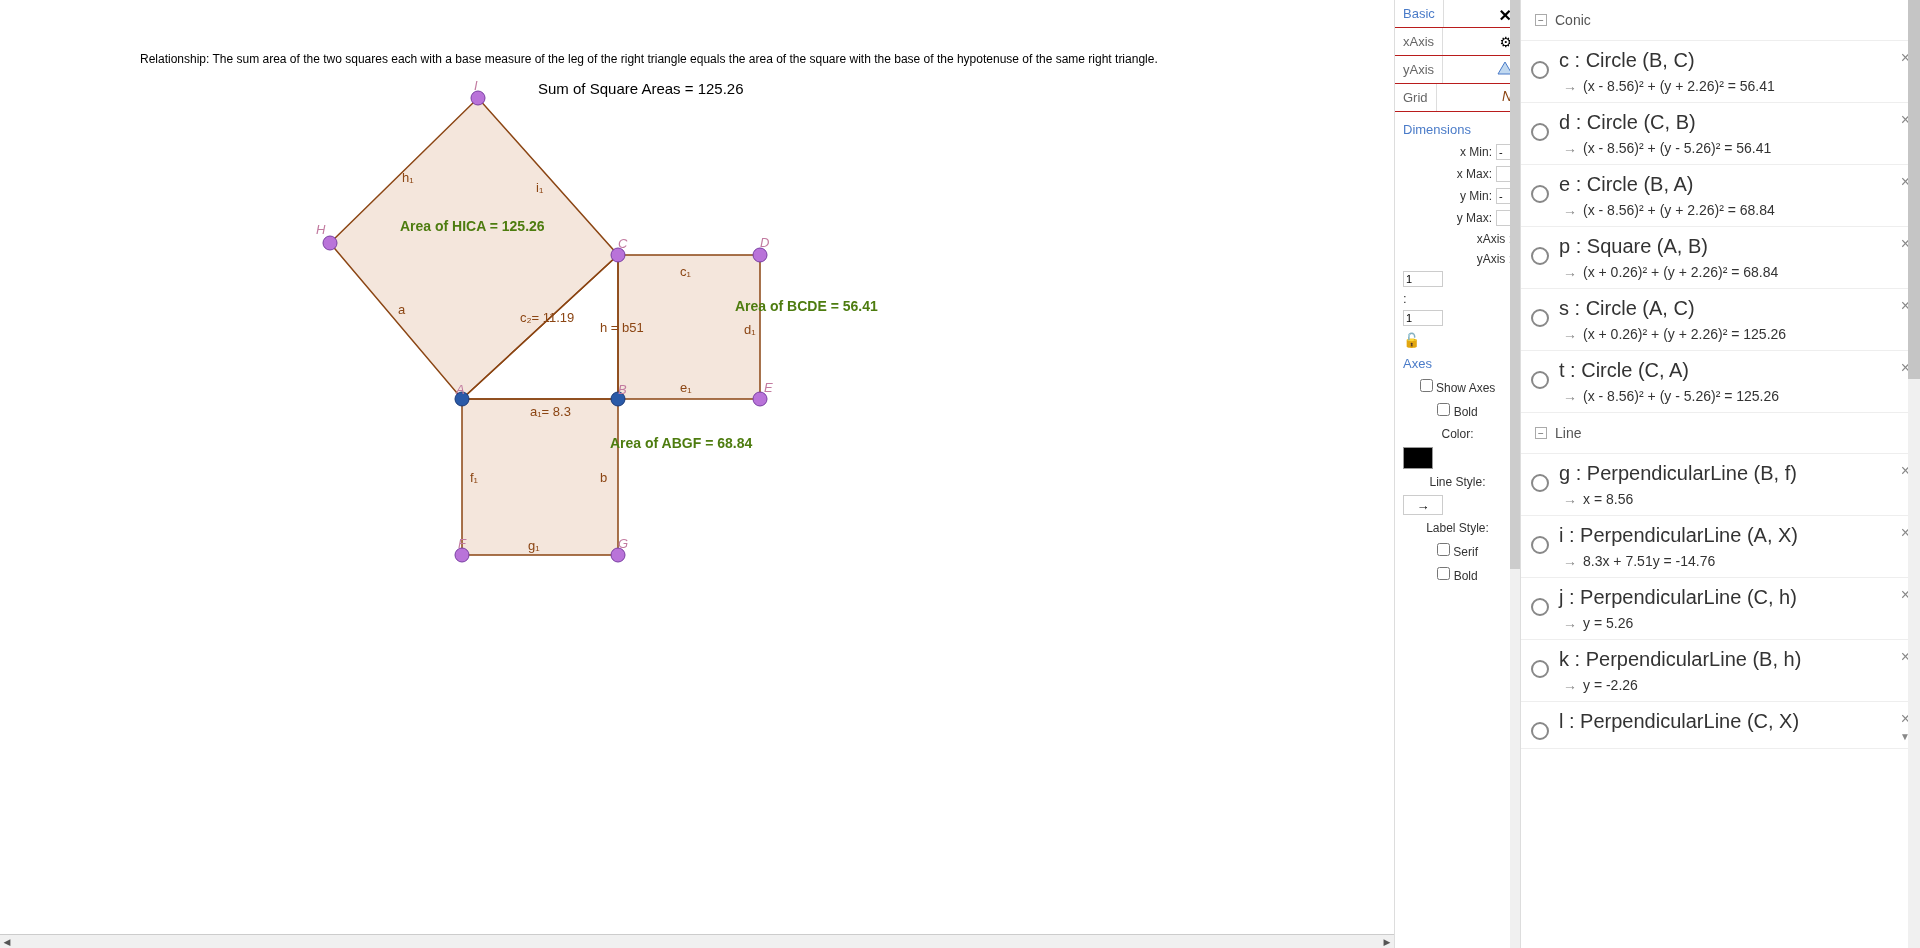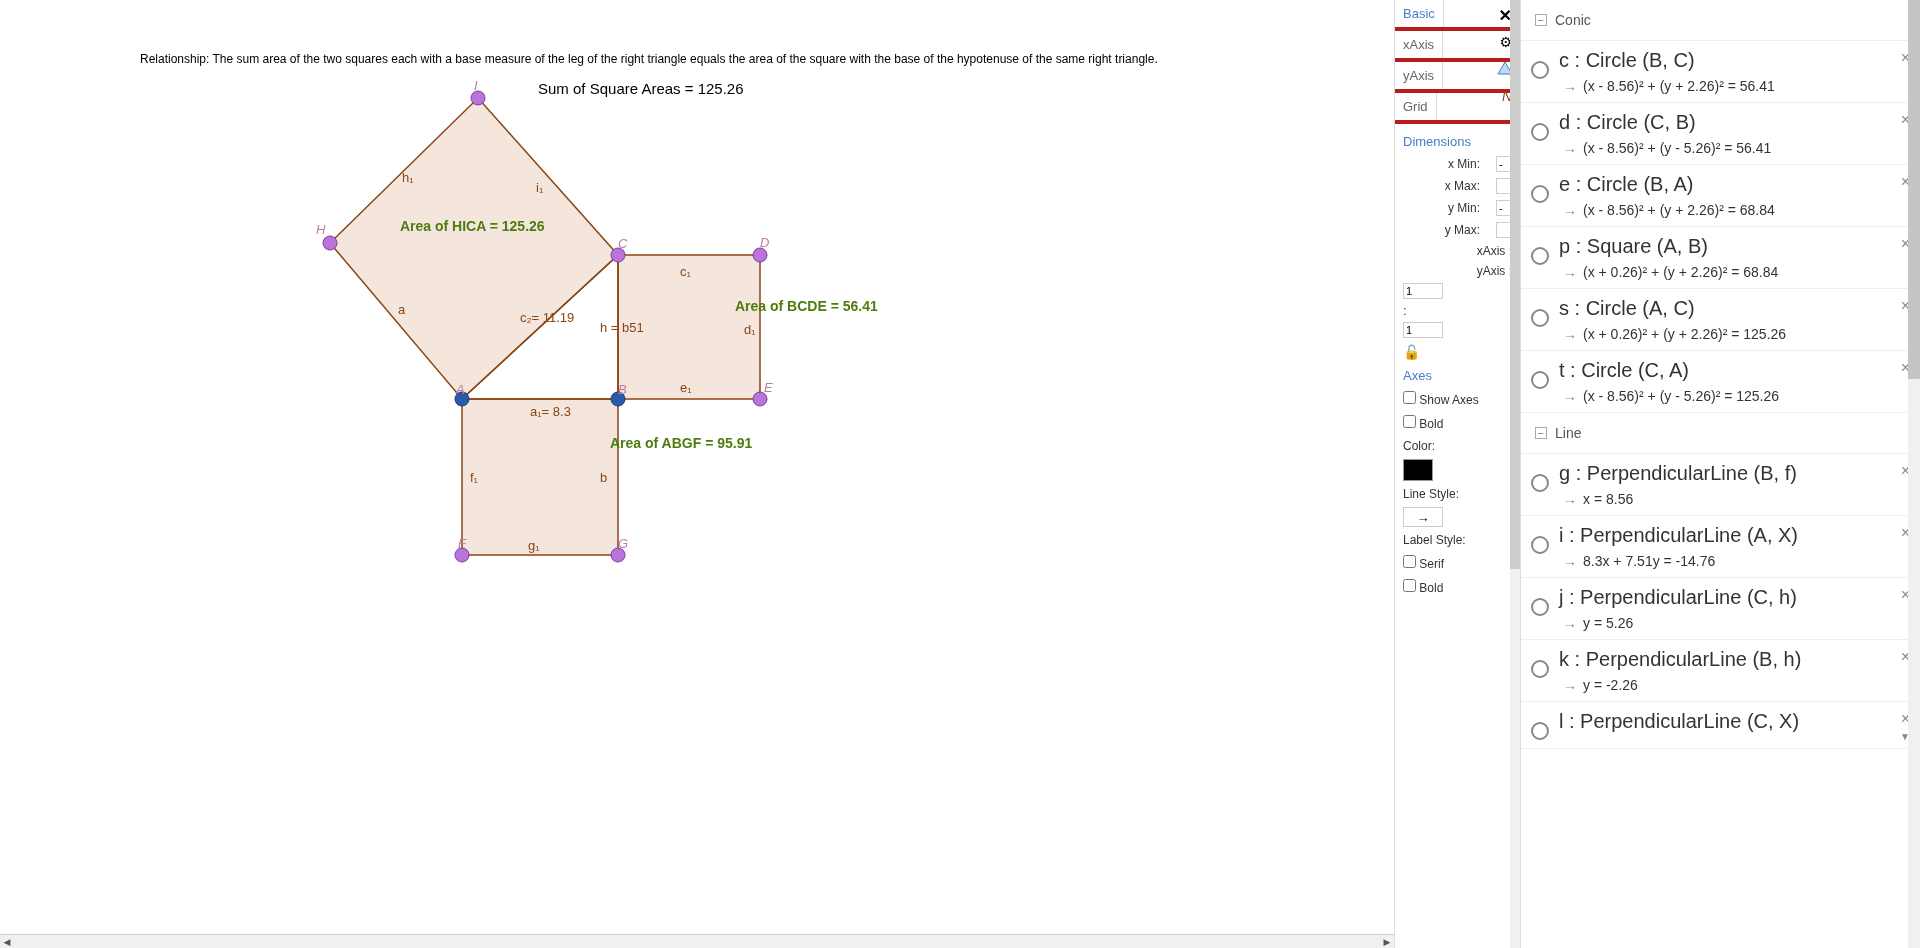--- a/index.html
+++ b/index.html
@@ -9,33 +9,33 @@
 .desc-text { position: absolute; left: 140px; top: 52px; font-size: 12px; color: #000; }
 .sum-text { position: absolute; left: 538px; top: 80px; font-size: 15px; color: #000; }
 .svg-holder { position: absolute; left: 0; top: 0; }
 .area-label { position: absolute; font-size: 14px; font-weight: bold; color: #4d7c0f; }
 .pt-label { position: absolute; font-size: 13px; color: #c27ba0; font-style: italic; }
 .seg-label { position: absolute; font-size: 13px; color: #8b4513; }
 .scrollbar-h { position: absolute; bottom: 0; left: 0; right: 0; height: 14px; background: #f0f0f0; border-top: 1px solid #ccc; display: flex; align-items: center; }
 .scroll-arrow { width: 14px; height: 12px; display: flex; align-items: center; justify-content: center; color: #555; font-size: 9px; cursor: pointer; }
 
 .settings-panel { width: 126px; background: #fff; border-left: 1px solid #ddd; position: relative; font-size: 13px; overflow: hidden; }
-.tab-row { display: flex; border-bottom: 4px solid #b91c1c; }
+.tab-row { display: flex; border-bottom: 1px solid #b91c1c; }
 .tab { padding: 6px 8px; cursor: pointer; color: #666; border-right: 1px solid #ddd; }
 .tab.active { color: #4a7bc8; }
 .close-x { position: absolute; right: 8px; top: 6px; font-size: 16px; cursor: pointer; font-weight: bold; }
 .gear { position: absolute; right: 8px; top: 34px; font-size: 14px; cursor: pointer; }
 .tri-icon { position: absolute; right: 6px; top: 60px; width: 18px; height: 16px; }
 .curve-icon { position: absolute; right: 8px; top: 88px; font-style: italic; color: #8b4513; font-size: 14px; }
 .dim-label { color: #4a7bc8; padding: 4px 8px; margin-top: 6px; display: block; }
-.field-row { display: flex; align-items: center; padding: 3px 8px; gap: 16px; }
+.field-row { display: flex; align-items: center; padding: 3px 8px; gap: 4px; }
 .field-label { flex: 1; color: #333; text-align: right; font-size: 12px; }
 .field-input { width: 16px; border: 1px solid #ccc; padding: 1px 2px; font-size: 11px; }
 .axes-label { color: #4a7bc8; padding: 4px 8px; display: block; margin-top: 0; }
-.check-row { padding: 4px 8px; display: flex; flex-direction: column; gap: 2px; font-size: 12px; color: #333; }
+.check-row { padding: 4px 8px; display: flex; flex-direction: column; gap: 2px; font-size: 12px; color: #333; align-items: center; }
 .lock-icon { padding: 4px 8px; font-size: 14px; color: #888; }
 .colorbox { width: 30px; height: 22px; background: #000; margin: 2px 8px; border: 1px solid #999; }
 .arrow-select { width: 40px; height: 20px; border: 1px solid #ccc; margin: 2px 8px; display: flex; align-items: center; justify-content: center; }
 .vsb { position: absolute; right: 0; top: 0; bottom: 0; width: 10px; background: #f0f0f0; }
 .vsb-thumb { position: absolute; top: 0; width: 100%; height: 60%; background: #ccc; }
 
 .algebra-panel { width: 400px; background: #fff; border-left: 1px solid #ddd; overflow-y: auto; position: relative; }
 .section-head { display: flex; align-items: center; gap: 8px; padding: 12px 14px; border-bottom: 1px solid #eee; color: #555; font-size: 14px; }
 .collapse-ic { width: 12px; height: 12px; border: 1px solid #aaa; display: flex; align-items: center; justify-content: center; font-size: 10px; cursor: pointer; color: #666; }
 .obj-row { display: flex; align-items: flex-start; padding: 8px 10px; border-bottom: 1px solid #eee; gap: 10px; position: relative; }
@@ -73,21 +73,21 @@
       <circle cx="760" cy="255" r="7" fill="#b973d9" stroke="#7a3fa3" stroke-width="1"></circle>
       <circle cx="760" cy="399" r="7" fill="#b973d9" stroke="#7a3fa3" stroke-width="1"></circle>
       <circle cx="618" cy="555" r="7" fill="#b973d9" stroke="#7a3fa3" stroke-width="1"></circle>
       <circle cx="462" cy="555" r="7" fill="#b973d9" stroke="#7a3fa3" stroke-width="1"></circle>
       <circle cx="462" cy="399" r="7" fill="#2a5aa8" stroke="#1a3a78" stroke-width="1"></circle>
       <circle cx="618" cy="399" r="7" fill="#2a5aa8" stroke="#1a3a78" stroke-width="1"></circle>
     </svg>
 
     <div class="area-label" style="left:400px;top:218px">Area of  HICA = 125.26</div>
     <div class="area-label" style="left:735px;top:298px">Area of  BCDE = 56.41</div>
-    <div class="area-label" style="left:610px;top:435px">Area of  ABGF = 95.91</div>
+    <div class="area-label" style="left:610px;top:435px">Area of  ABGF = 68.84</div>
 
     <div class="pt-label" style="left:474px;top:78px">I</div>
     <div class="pt-label" style="left:316px;top:222px">H</div>
     <div class="pt-label" style="left:618px;top:236px">C</div>
     <div class="pt-label" style="left:760px;top:235px">D</div>
     <div class="pt-label" style="left:456px;top:382px">A</div>
     <div class="pt-label" style="left:618px;top:382px">B</div>
     <div class="pt-label" style="left:764px;top:380px">E</div>
     <div class="pt-label" style="left:458px;top:536px">F</div>
     <div class="pt-label" style="left:618px;top:536px">G</div>

